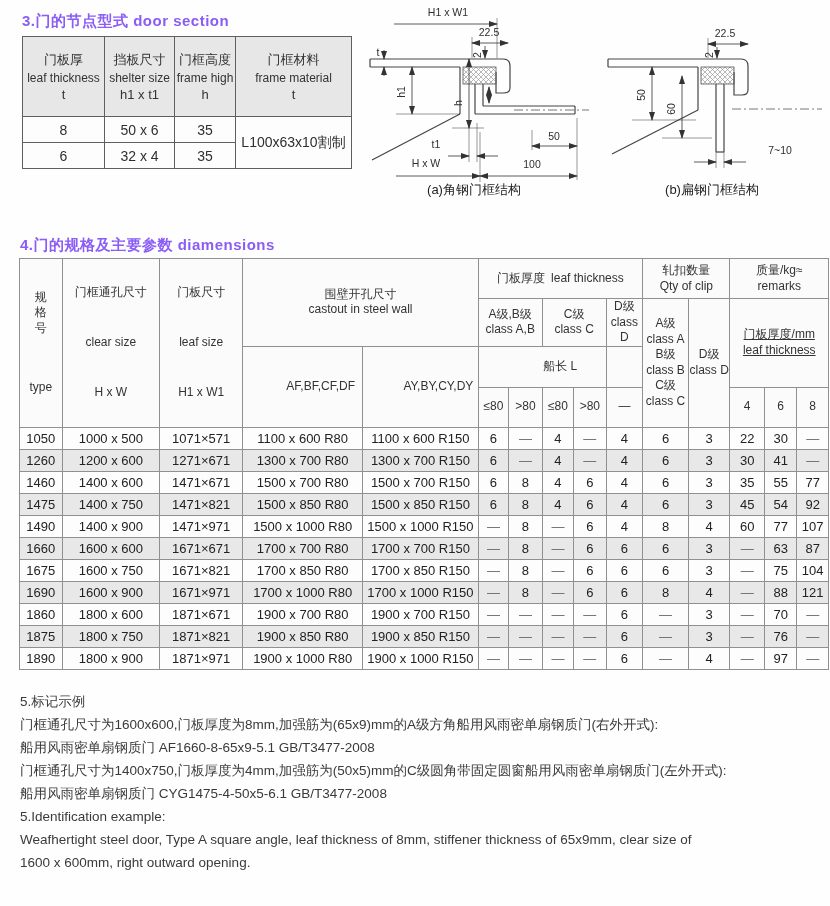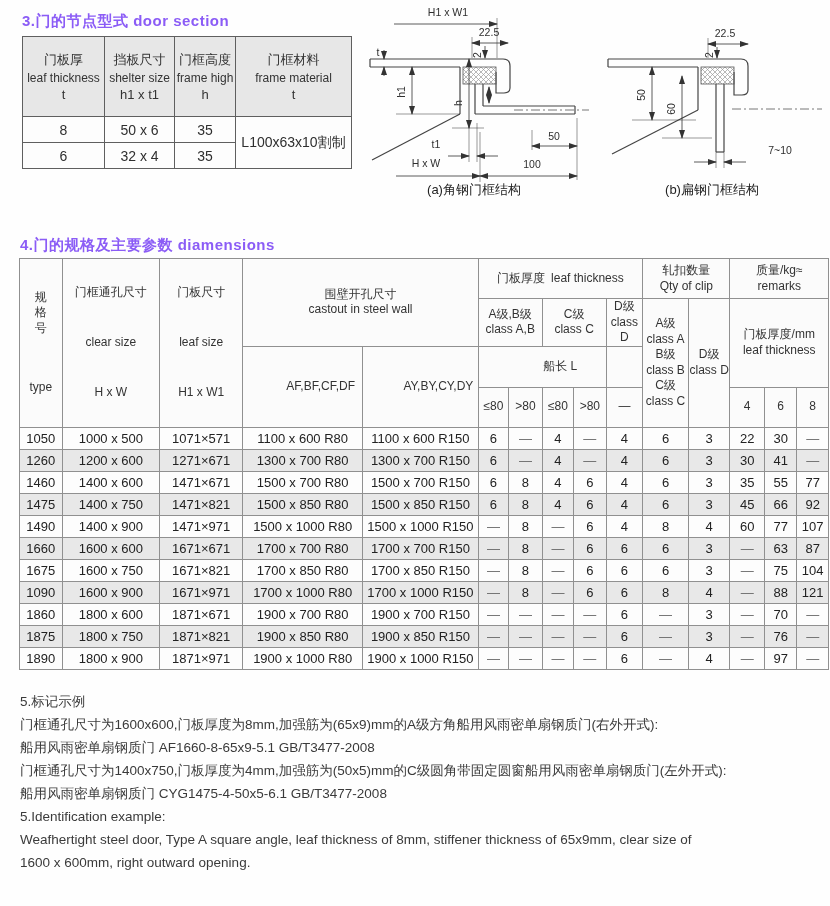--- a/index.html
+++ b/index.html
@@ -29,21 +29,21 @@
   table.t4 thead tr.hr2 th { height:41px; }
   table.t4 thead tr.hr3 th { height:41px;padding-left:36px; }
   table.t4 thead tr.hr4 th { height:40px; }
   table.t4 tbody td { height:22px; font-size:13px; color:#222; background:#fdfdfd; }
   table.t4 tbody tr:nth-child(even) td { background:#e8e8e8; }
   table.t4 td.dash { color:#666; }
   .pre { white-space:pre-line; }
   .vgap { display:flex; flex-direction:column; justify-content:space-around; height:150px; align-items:center; }
   .small-hdr { font-size:10px; line-height:1.25; }
   .abc-hdr { font-size:11px; line-height:1.35; }
-  .msub { line-height:2.0; }
+  .msub { line-height:2.0;text-decoration:underline; }
   .grp-inline span { padding:0 3px; }
 
   
   .diag { position:absolute; }
   #diag-a { left:356px; top:2px; }
   #diag-b { left:600px; top:2px; }
   .dim-label { font-size:10.5px; fill:#2f2f2f; }
   .cap { font-size:13px; fill:#222; }
 
   
@@ -363,21 +363,21 @@
           <td>1500 x 850 R80</td>
           <td>1500 x 850 R150</td>
           <td>6</td>
           <td>8</td>
           <td>4</td>
           <td>6</td>
           <td>4</td>
           <td>6</td>
           <td>3</td>
           <td>45</td>
-          <td>66</td>
+          <td>54</td>
           <td>92</td>
         </tr>
         <tr>
           <td>1490</td>
           <td>1400 x 900</td>
           <td>1471×971</td>
           <td>1500 x 1000 R80</td>
           <td>1500 x 1000 R150</td>
           <td class="dash">—</td>
           <td>8</td>
@@ -418,21 +418,21 @@
           <td class="dash">—</td>
           <td>6</td>
           <td>6</td>
           <td>6</td>
           <td>3</td>
           <td class="dash">—</td>
           <td>75</td>
           <td>104</td>
         </tr>
         <tr>
-          <td>1090</td>
+          <td>1690</td>
           <td>1600 x 900</td>
           <td>1671×971</td>
           <td>1700 x 1000 R80</td>
           <td>1700 x 1000 R150</td>
           <td class="dash">—</td>
           <td>8</td>
           <td class="dash">—</td>
           <td>6</td>
           <td>6</td>
           <td>8</td>

